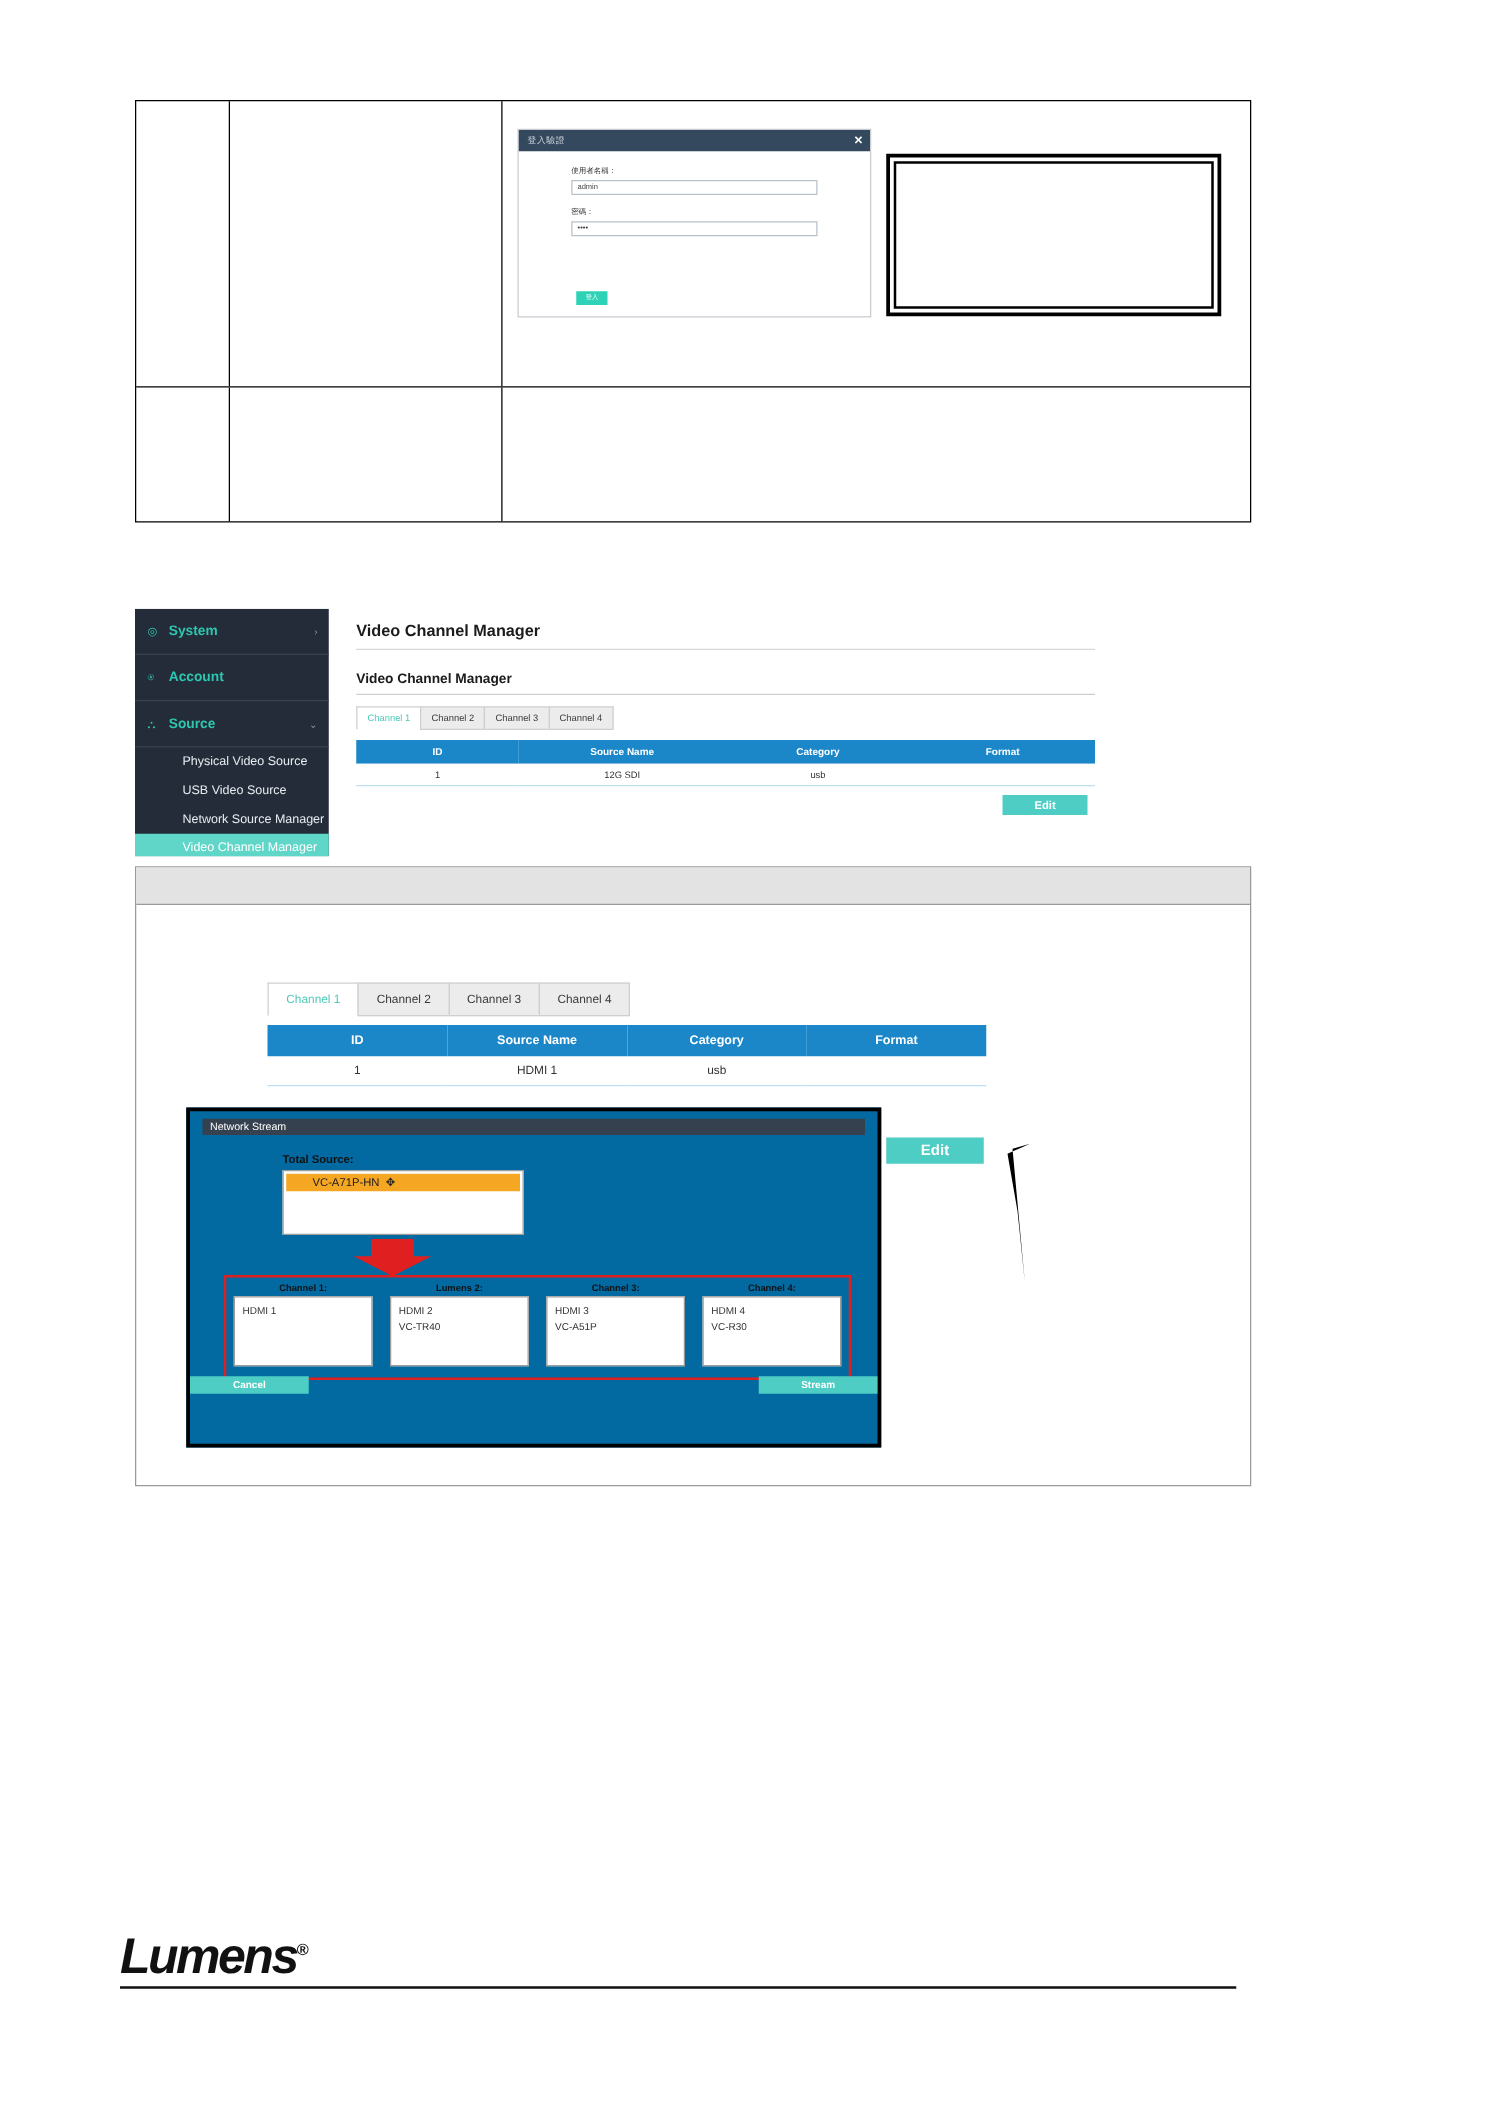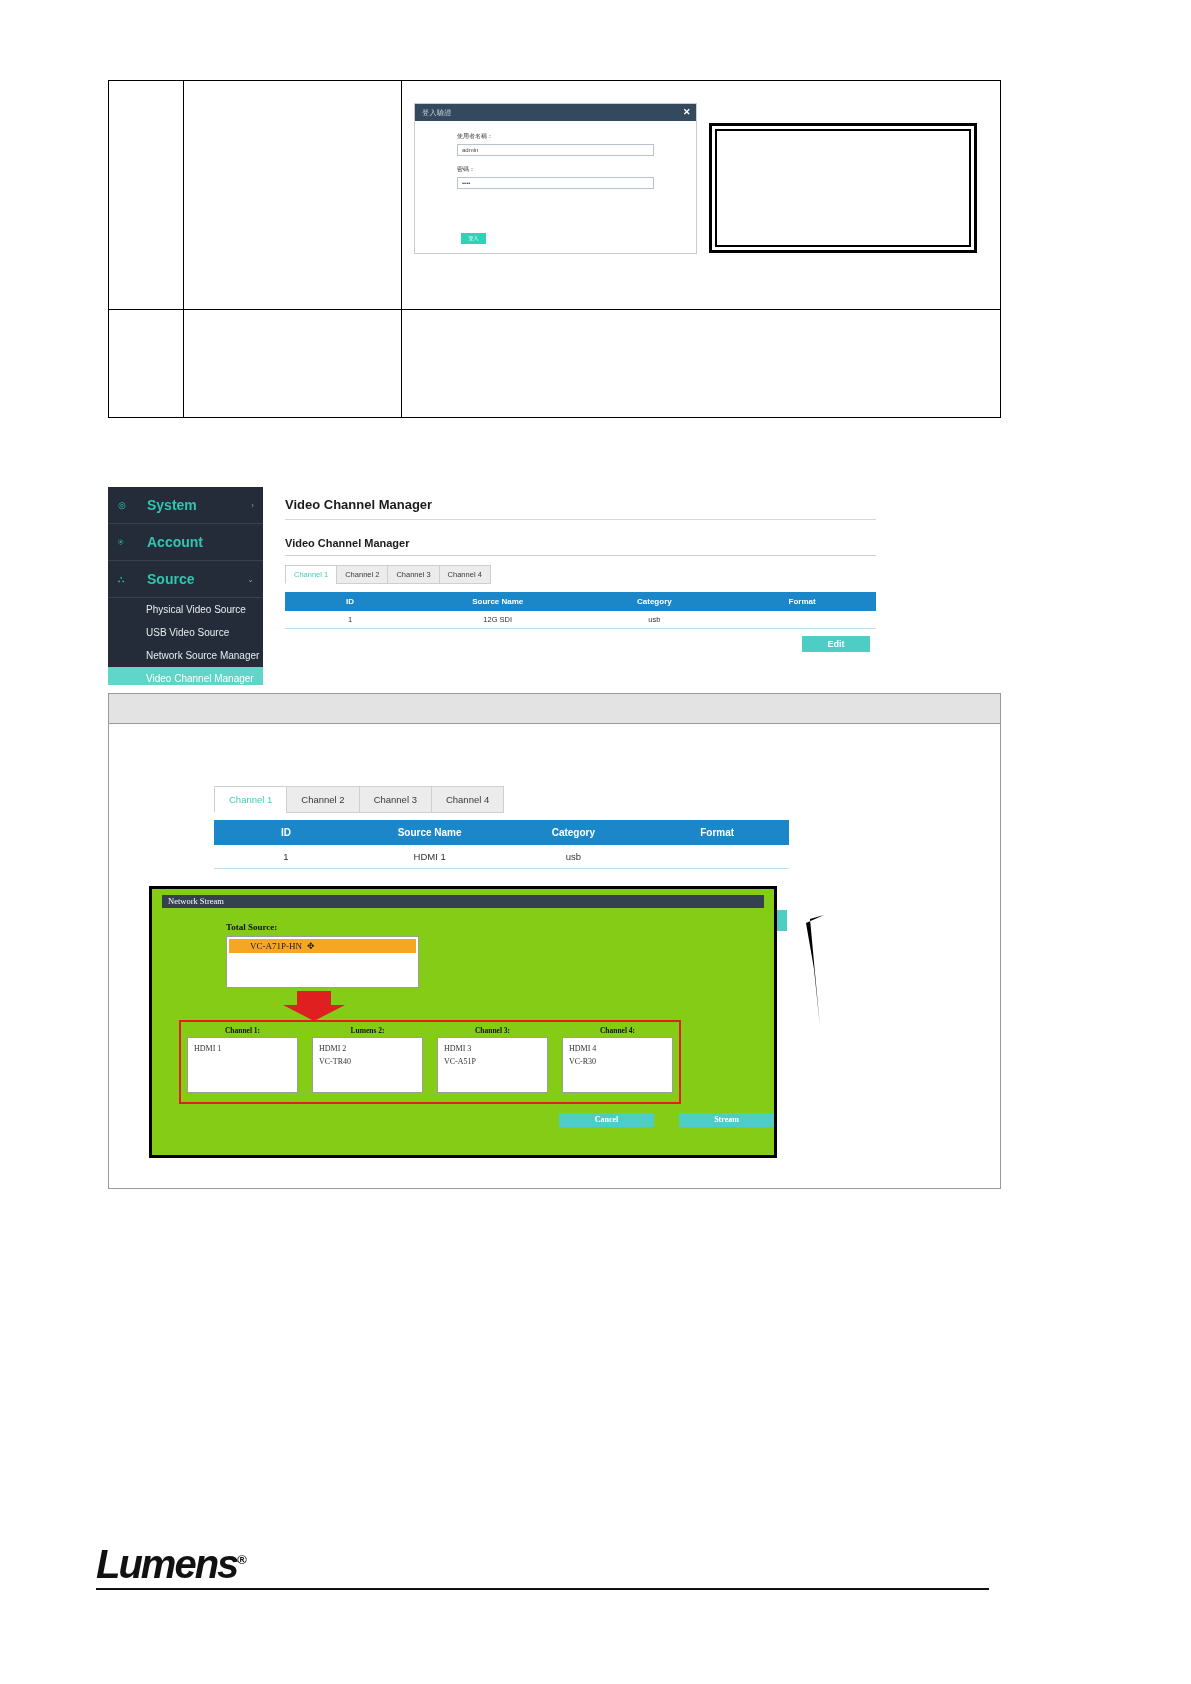--- a/index.html
+++ b/index.html
@@ -66,21 +66,21 @@
   .sidebar{
     position:absolute; left:0; top:0; width:155px; height:198px;
     background:#232c38;
   }
   .nav-top{
     display:flex; align-items:center; height:37px; padding:0 10px;
     border-bottom:1px solid #394350; position:relative;
   }
   .nav-top .nt-ic{ width:13px; color:#2ec6b0; font-size:9px; }
   .nav-top .nt-lbl{
-    color:#2ec6b0; font-size:14px; font-weight:bold; margin-left:16px;
+    color:#2ec6b0; font-size:11px; font-weight:bold; margin-left:4px;
   }
   .nav-top .nt-arrow{
     position:absolute; right:9px; color:#8e99a6; font-size:8px;
   }
   .nav-sub{
     color:#e8ecf1; font-size:10px; padding:6px 0 6px 38px;
   }
   .nav-sub.active{ background:#5fd6c8; color:#ffffff; }
 
   .content{
@@ -148,22 +148,22 @@
     background:#4ecdc4; color:#fff; font-size:12px; font-weight:bold;
     text-align:center; line-height:21px; border:none; cursor:pointer;
   }
   .callout{
     position:absolute; left:585px; top:215px; width:130px; height:120px;
     pointer-events:none;
   }
 
   
   .ns-dialog{
-    position:absolute; left:40px; top:192px; width:628px; height:272px;
-    background:#84cc16; border:3px solid #000;font-family:Liberation Serif, serif;
+    position:absolute; left:40px; top:192px; width:556px; height:272px;
+    background:#0369a1; border:3px solid #000;
   }
   .ns-title{
     margin:6px 10px 0 10px; height:13px; background:#36414f; color:#fff;
     font-size:8.5px; line-height:13px; padding-left:6px;
   }
   .ns-total-lbl{
     position:absolute; left:74px; top:33px; font-size:9px;
     font-weight:bold; color:#111;
   }
   .ns-src-box{
@@ -186,22 +186,22 @@
     display:flex; gap:14px;
   }
   .ch-col{ flex:1; }
   .ch-lbl{ font-size:7.5px; font-weight:bold; color:#111; margin-bottom:2px;text-align:center; }
   .ch-box{
     border:1px solid #9c9c9c; height:56px; padding:4px 6px; background:#fff;
   }
   .ch-line{ font-size:8px; color:#333; line-height:13px; }
 
   .ns-actions{
-    position:absolute; left:0; right:0; top:224px;
-    display:flex; justify-content:flex-end; gap:25px;
+    position:absolute; left:0; right:0; top:212px;
+    display:flex; justify-content:space-between; gap:25px;
   }
   .ns-btn{
     width:95px; height:14px; background:#4ecdc4; color:#fff;
     font-size:8px; font-weight:bold; text-align:center; line-height:14px;
     border:none; cursor:pointer;
   }
 
   
   .footer{
     position:absolute; left:96px; top:1540px; width:893px;

